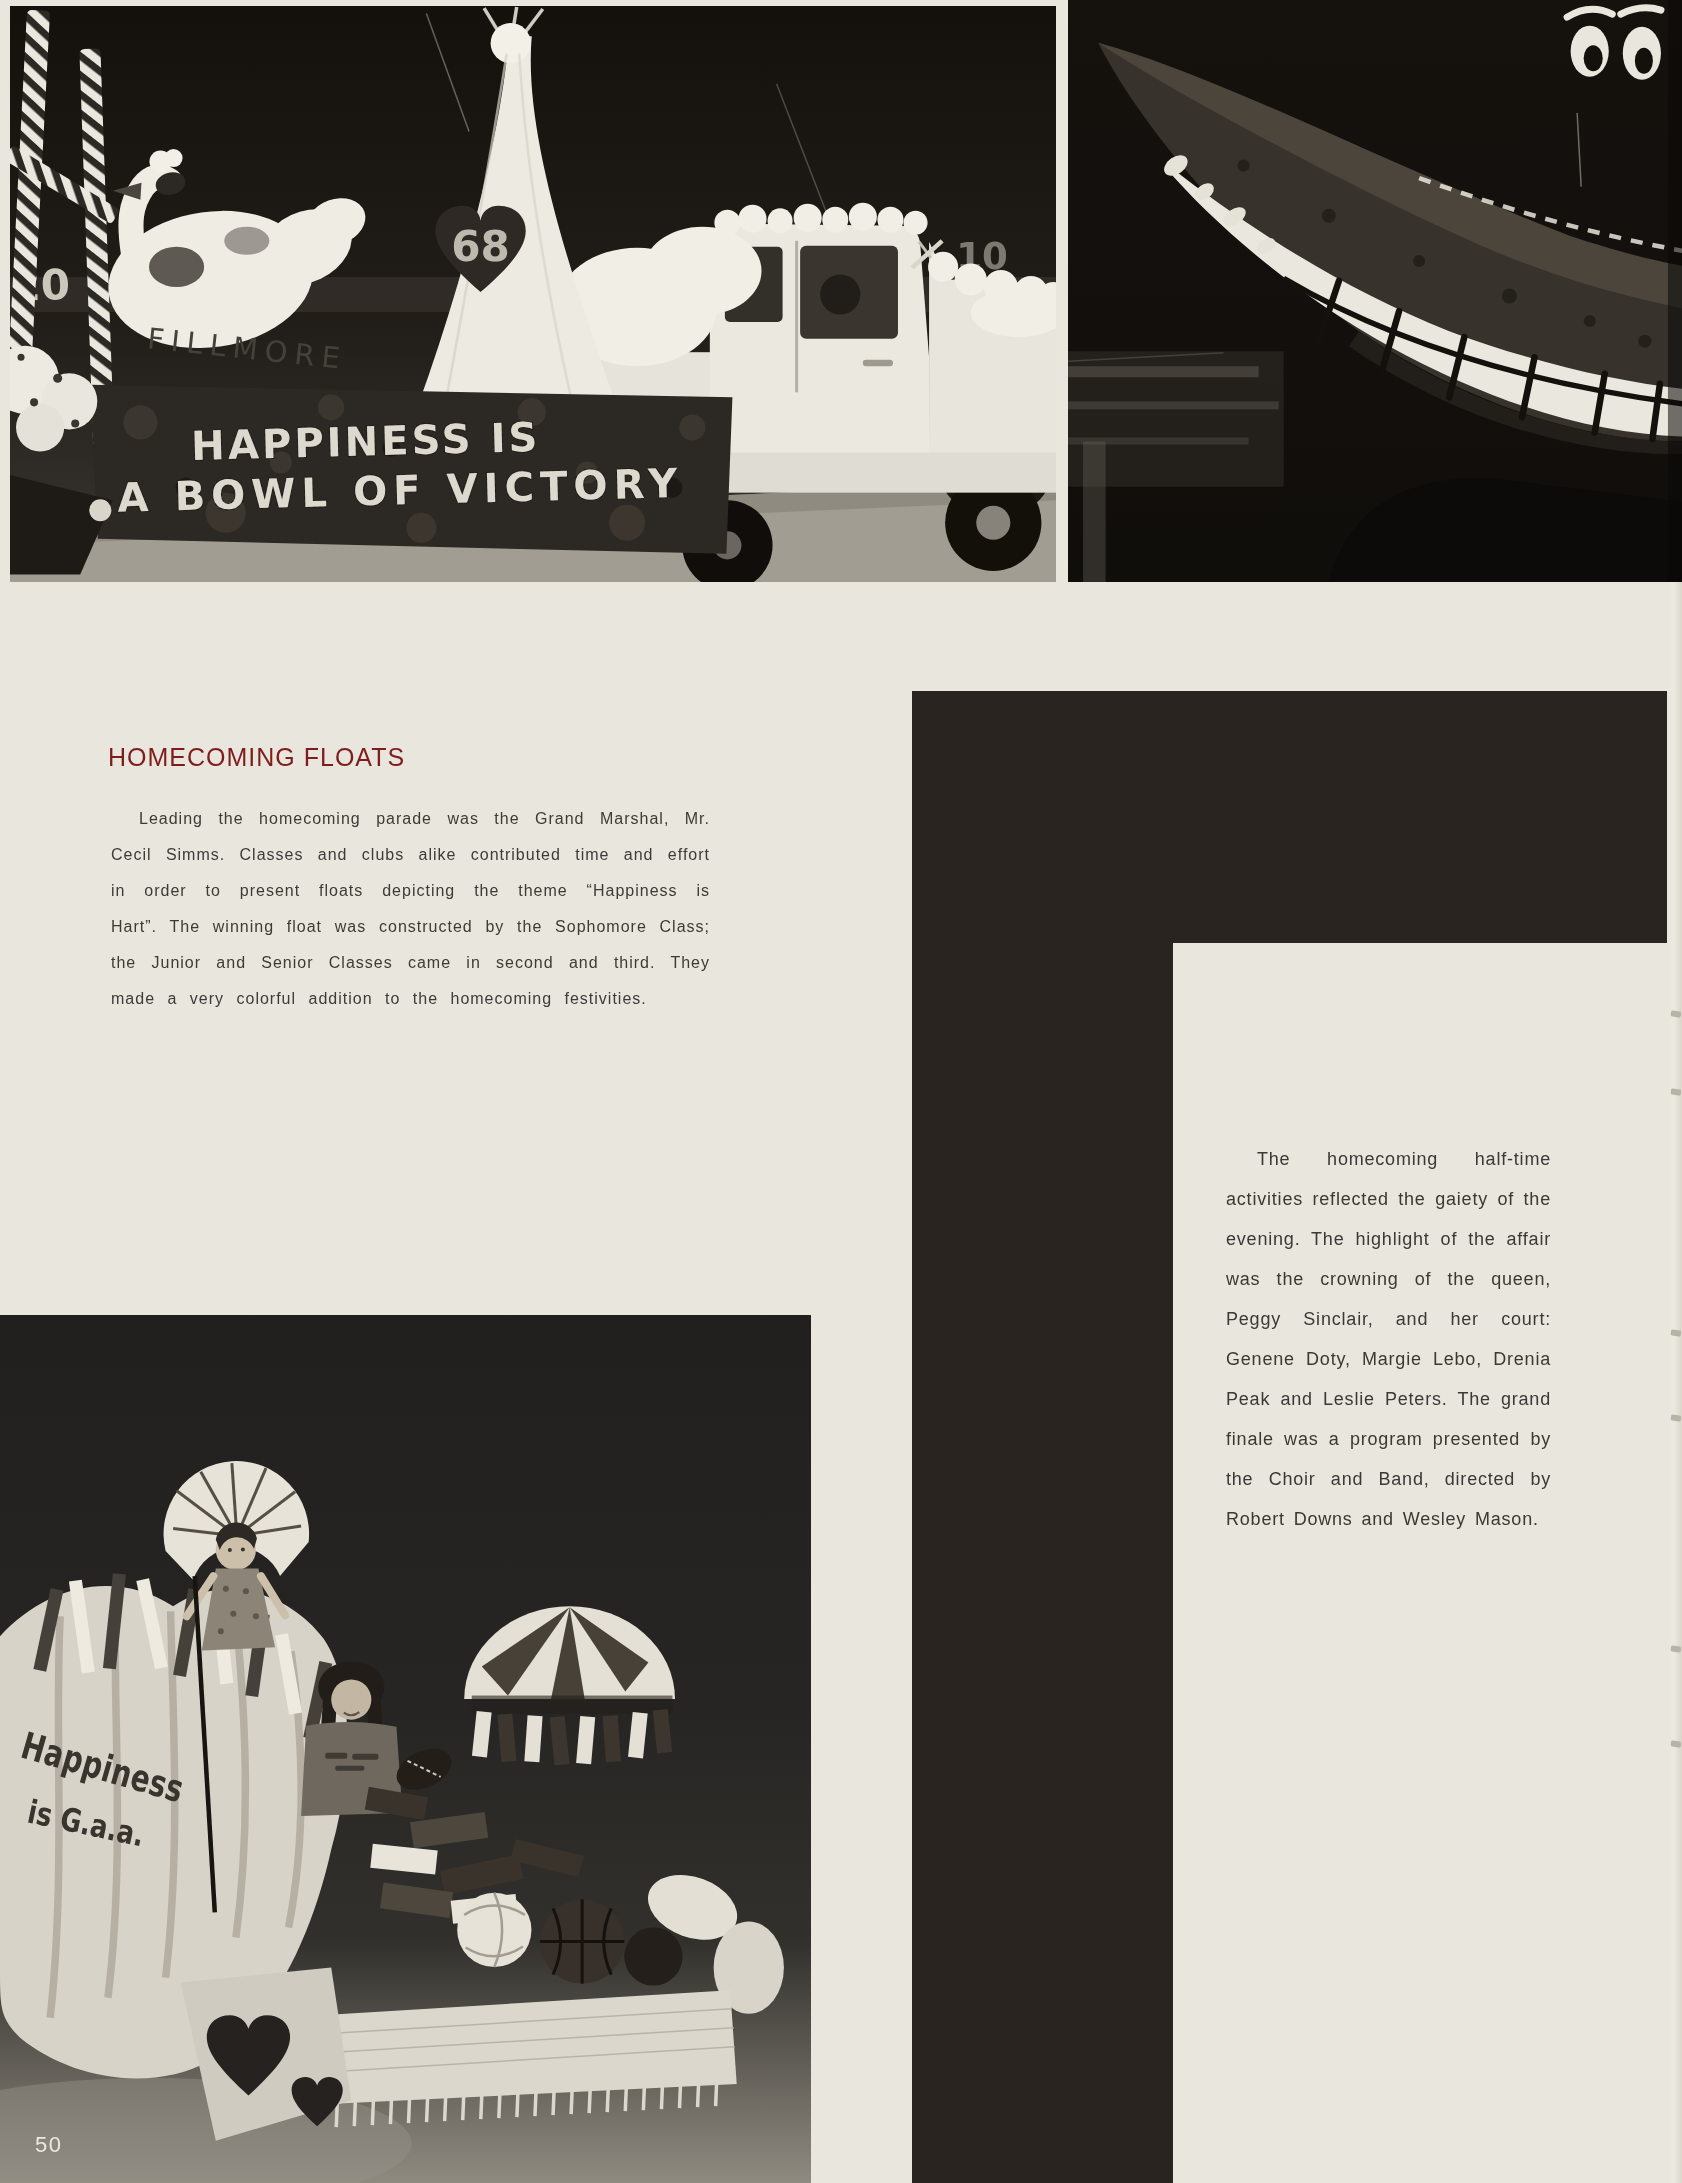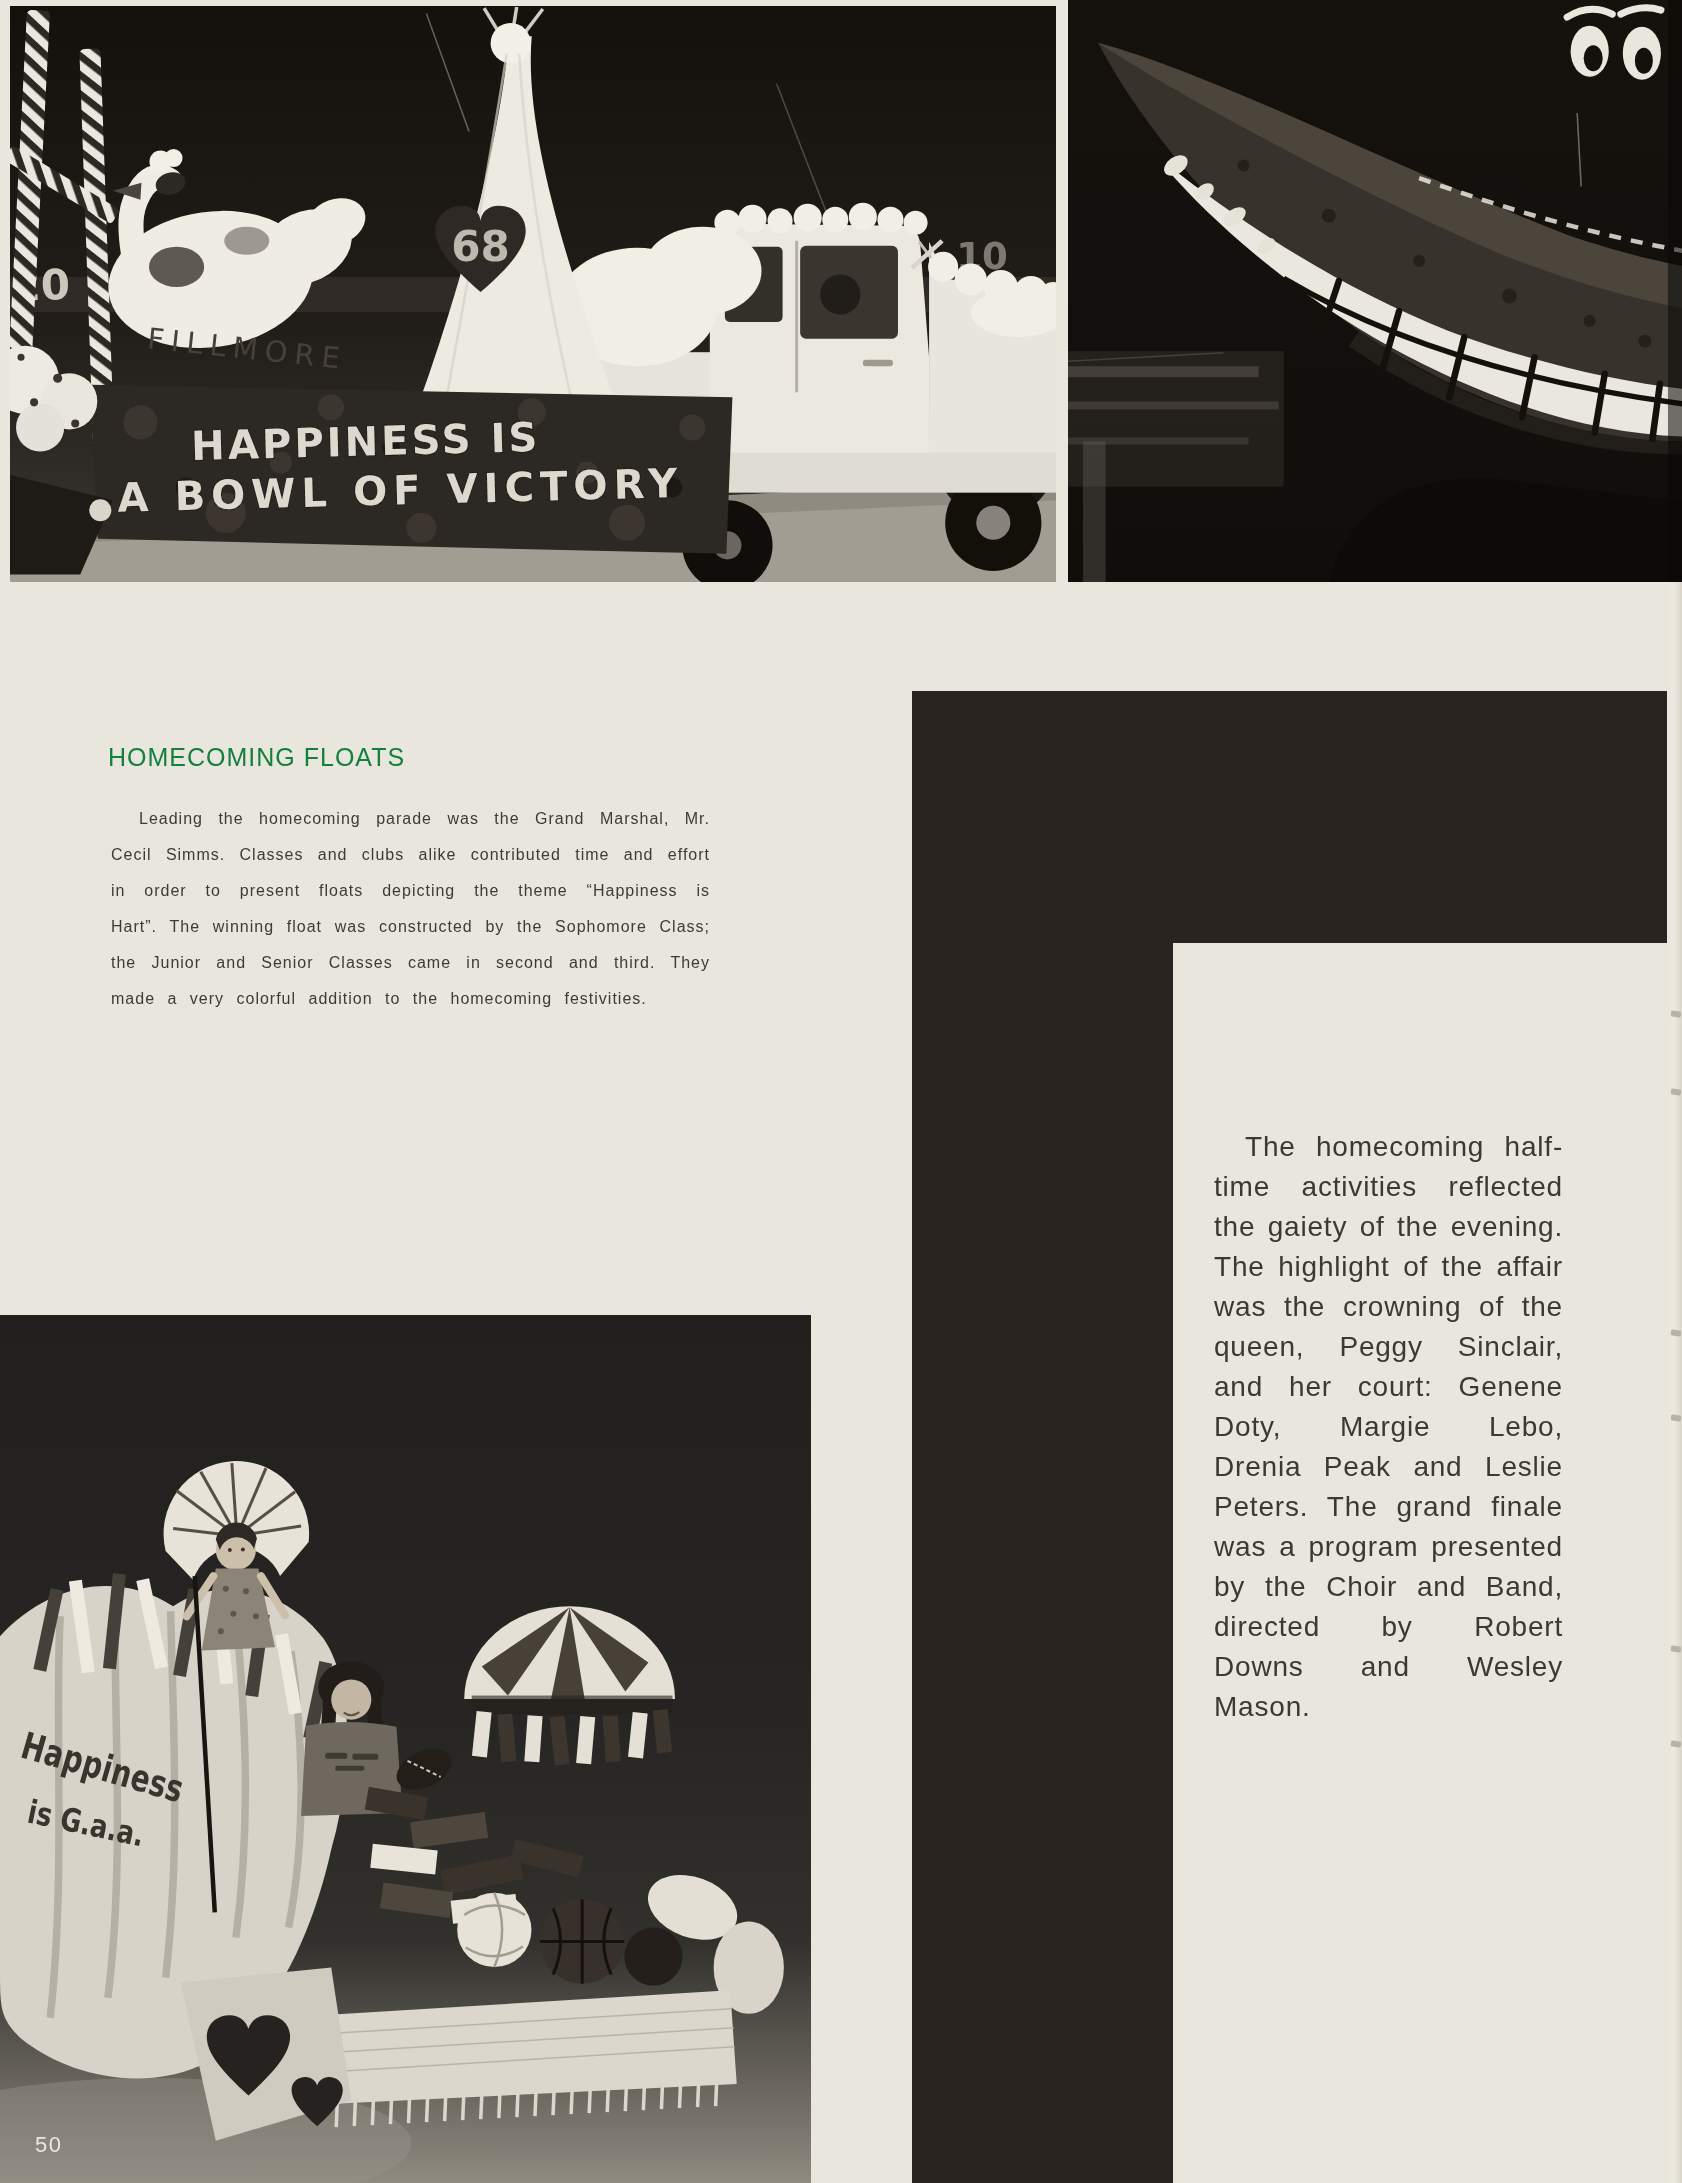--- a/index.html
+++ b/index.html
@@ -20,31 +20,31 @@
 
   
   .black-band{position:absolute;left:912px;top:691px;width:755px;height:252px;background:#292420;}
   .black-bar{position:absolute;left:912px;top:691px;width:261px;height:1492px;background:#292420;}
 
   
   .article{position:absolute;color:#3d3b37;}
   .article-left{left:108px;top:743px;width:605px;}
   .article-left h2{
     margin:0 0 29px 0;
-    font-size:25px;font-weight:400;letter-spacing:1px;color:#15803d;
+    font-size:25px;font-weight:400;letter-spacing:1px;color:#7f1d1d;
   }
   .article-left p{
     margin:3px;font-size:16px;line-height:36px;
     letter-spacing:1px;word-spacing:7px;
     text-align:justify;text-align-last:left;
     text-indent:28px;
   }
   .article-right{left:1210px;top:1123px;width:357px;}
   .article-right p{
-    margin:4px;font-size:28px;line-height:40px;
+    margin:16px;font-size:18px;line-height:40px;
     letter-spacing:0.8px;word-spacing:3px;
     text-align:justify;text-align-last:left;
     text-indent:31px;color:#3b3935;
   }
 
   
   .page-number{
     position:absolute;left:35px;top:2132px;
     font-size:22px;letter-spacing:1.5px;color:#ece8df;z-index:5;
   }

